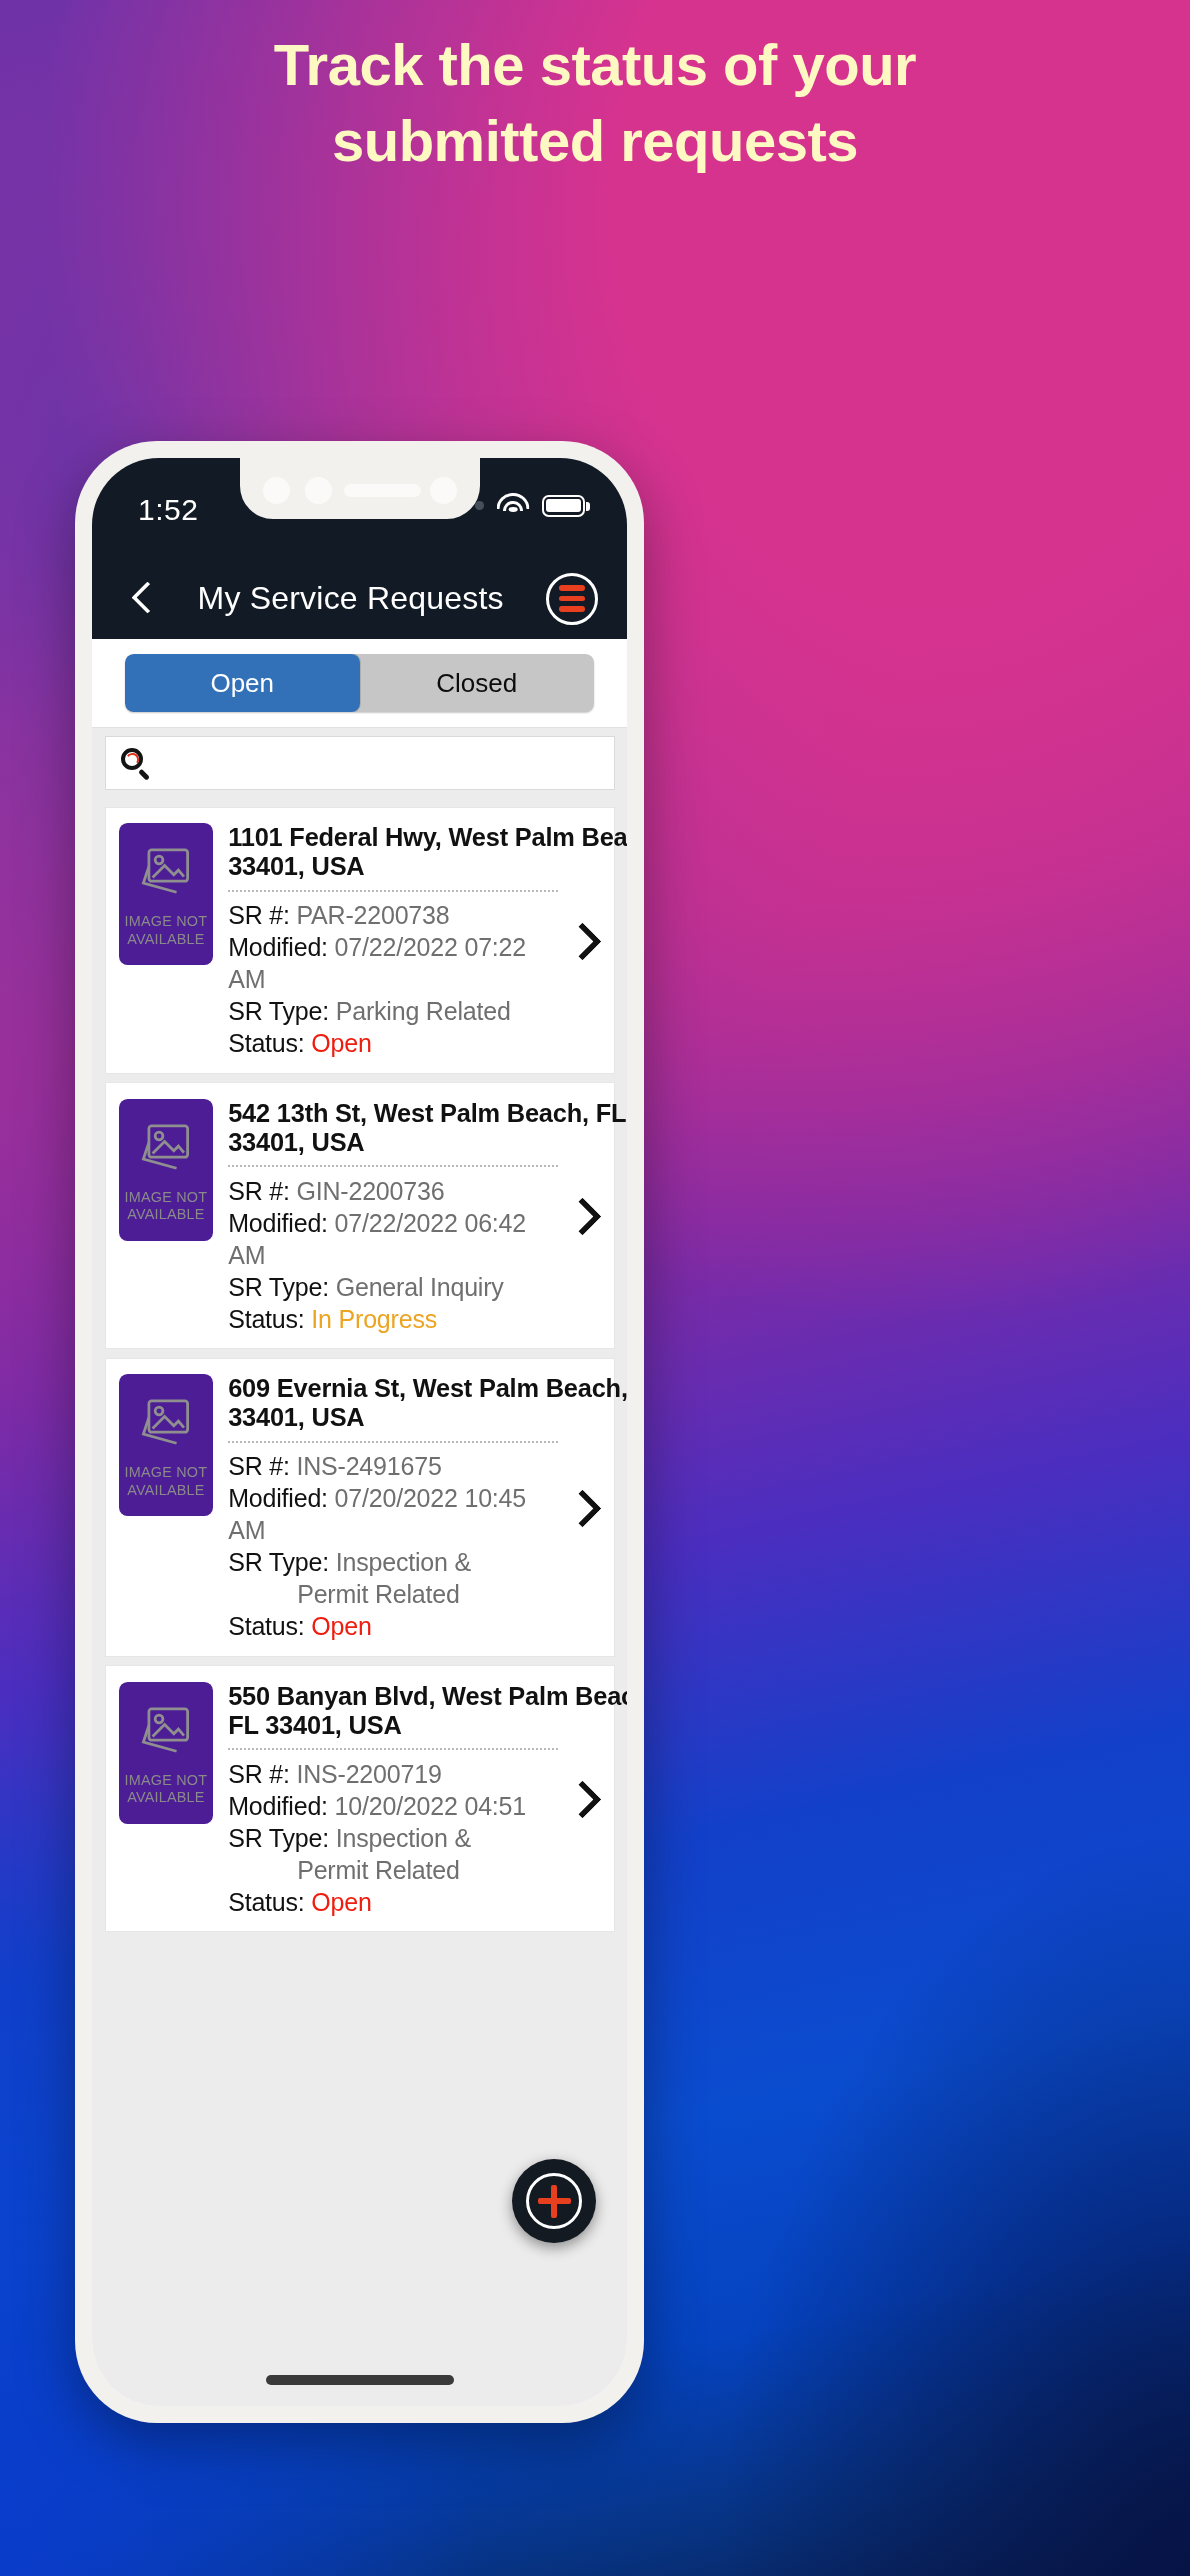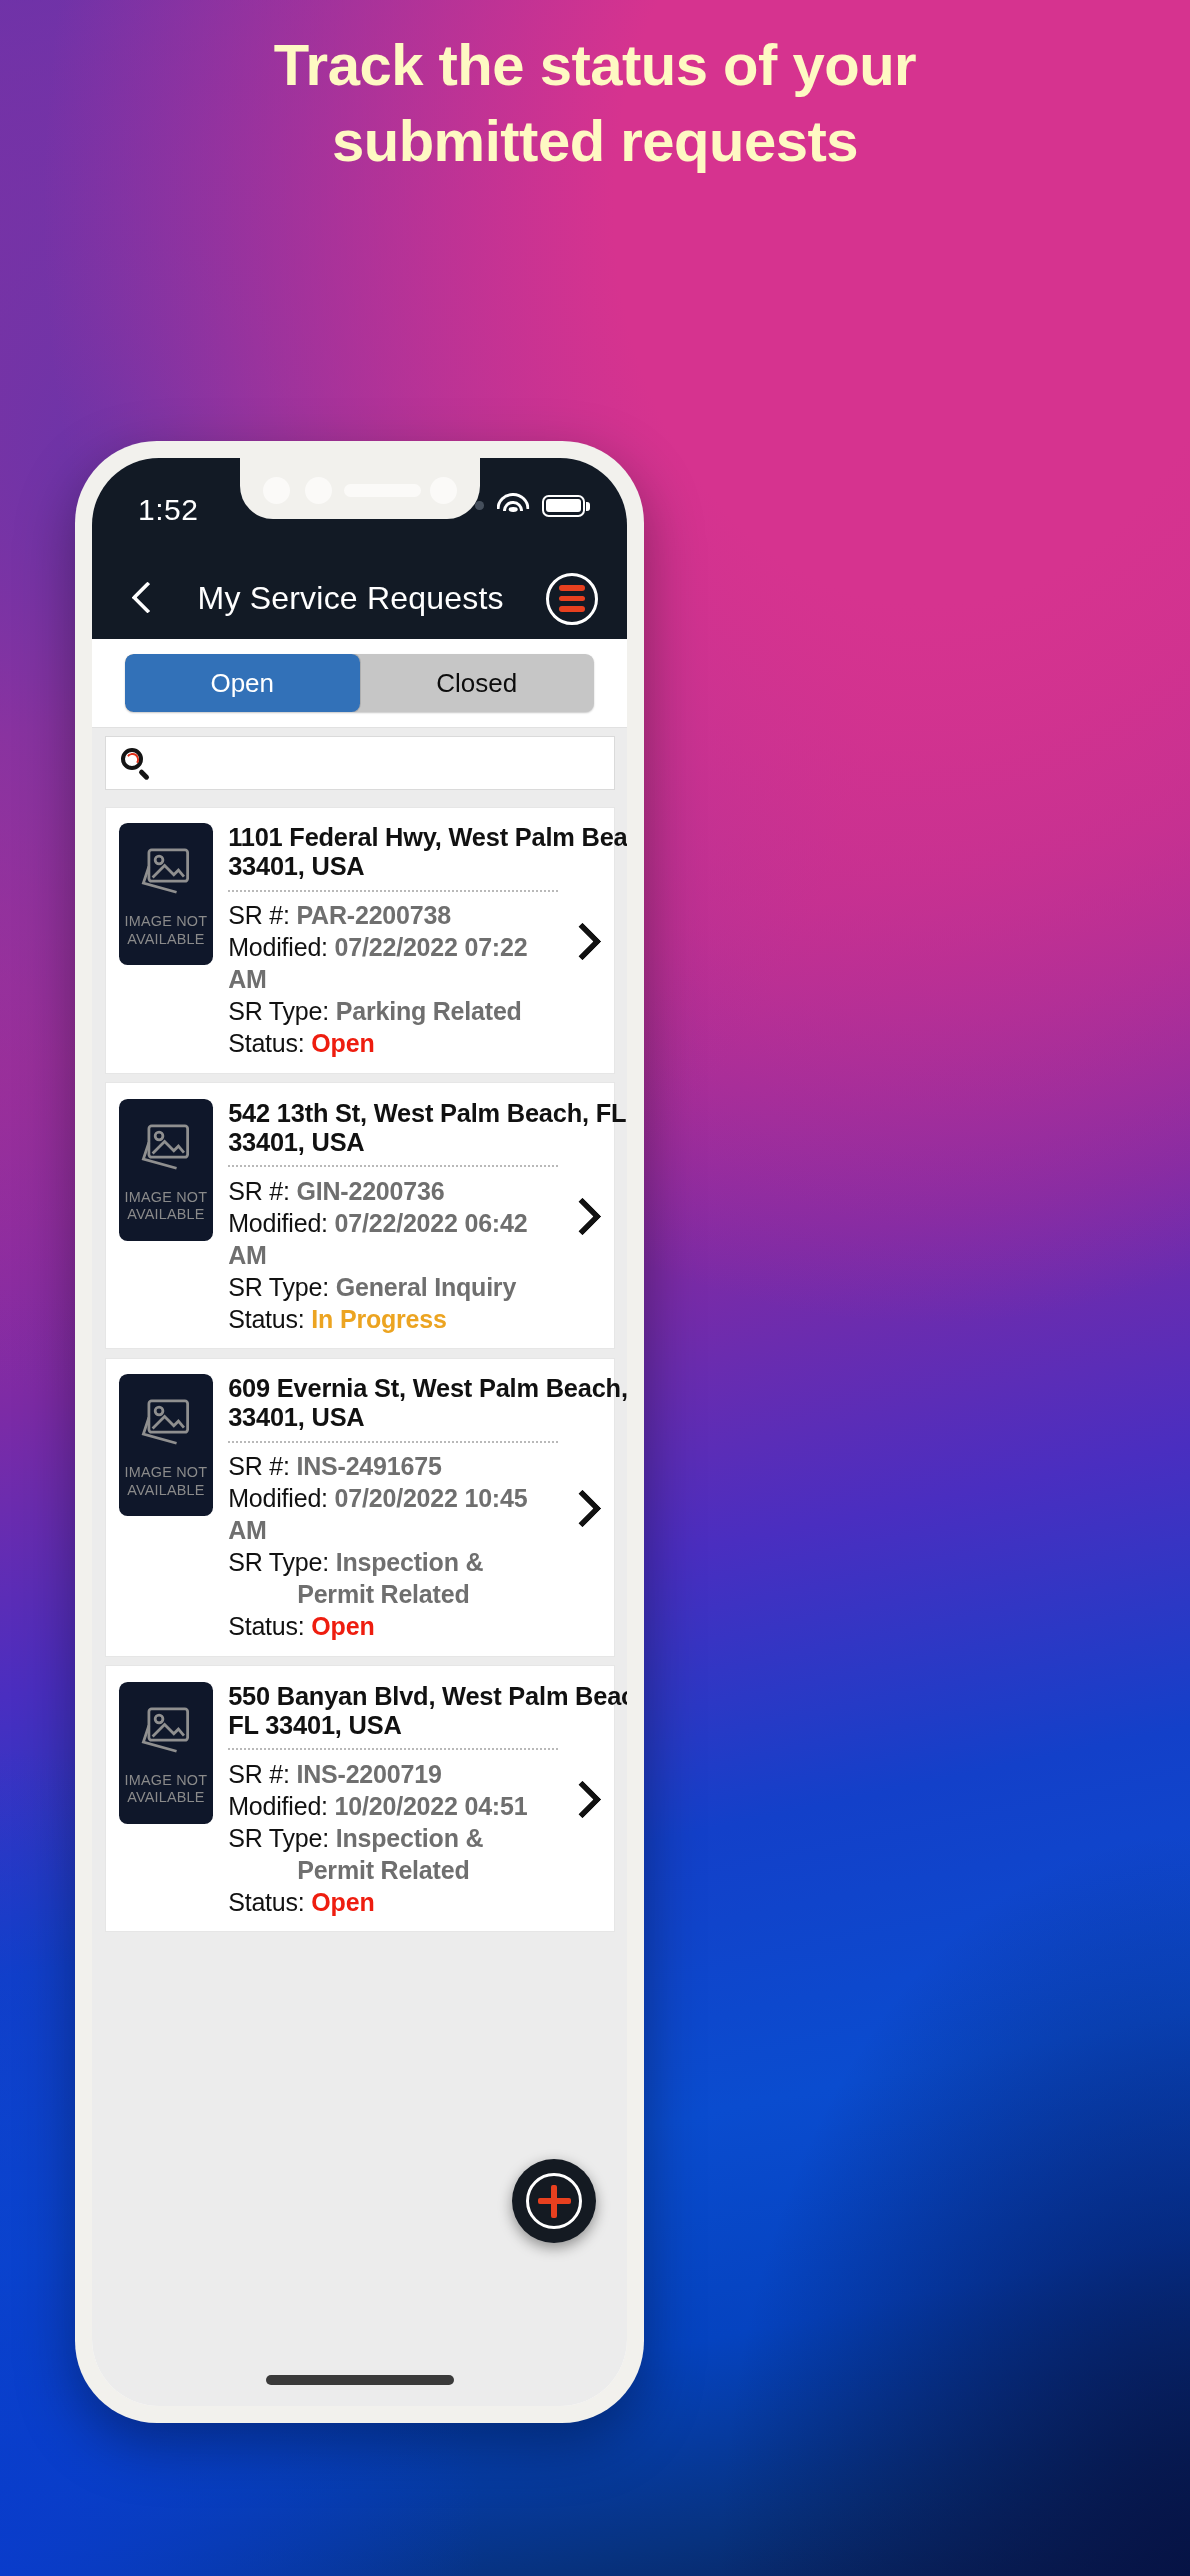--- a/index.html
+++ b/index.html
@@ -151,36 +151,36 @@
                  font-family:"Liberation Sans", sans-serif; color:#222; background:transparent; margin-left:9.6px; }
 
   
   .list{ flex:1 1 auto; background:#ececec; overflow:hidden; padding:0 0 0 0; }
   .card{
     background:#fff; margin:8.6px 12.5px 0 12.5px;
     display:flex; align-items:stretch; padding:15.3px 9.6px 13.4px 13.4px;
     border:1px solid #e6e6e6;
   }
   .thumb{
-    flex:0 0 auto; width:94px; height:142px; background:#0f172a; border-radius:8.6px;
+    flex:0 0 auto; width:94px; height:142px; background:#4c1d95; border-radius:8.6px;
     display:flex; flex-direction:column; align-items:center; justify-content:center;
     gap:3.8px; padding-top:5.8px;
   }
   .thumb svg{ width:59px; height:52px; display:block; }
   .thumb .cap{ font-size:14.4px; color:#8a8a8a; text-align:center; line-height:1.2;
                letter-spacing:0.2px; margin-top:11.5px; }
   .cbody{ flex:1 1 auto; min-width:0; padding-left:15.3px; padding-right:3.8px; }
   .addr{ font-size:25.4px; font-weight:bold; color:#111; line-height:1.14;
          letter-spacing:-0.2px; white-space:nowrap; }
   .addr .l2{ white-space:normal; }
   .divider{ margin:8.6px 0 7.7px 0; height:0;
             border-top:2.4px dotted #b9b9b9; }
   .row{ font-size:25px; line-height:1.28; color:#111; letter-spacing:-0.2px; }
   .row .lbl{ color:#111; }
-  .row .val{ color:#6f6f6f;font-weight:bold; }
+  .row .val{ color:#6f6f6f; }
   .row .val.open{ color:#ee1d0f; }
   .row .val.progress{ color:#eca421; }
   .chev{ flex:0 0 auto; width:42px; display:flex; align-items:center; justify-content:center; }
   .chev:before{
     content:""; width:21px; height:21px;
     border-right:6.7px solid #111; border-top:6.7px solid #111;
     transform:rotate(45deg); border-radius:1.9px;
   }
 
   

